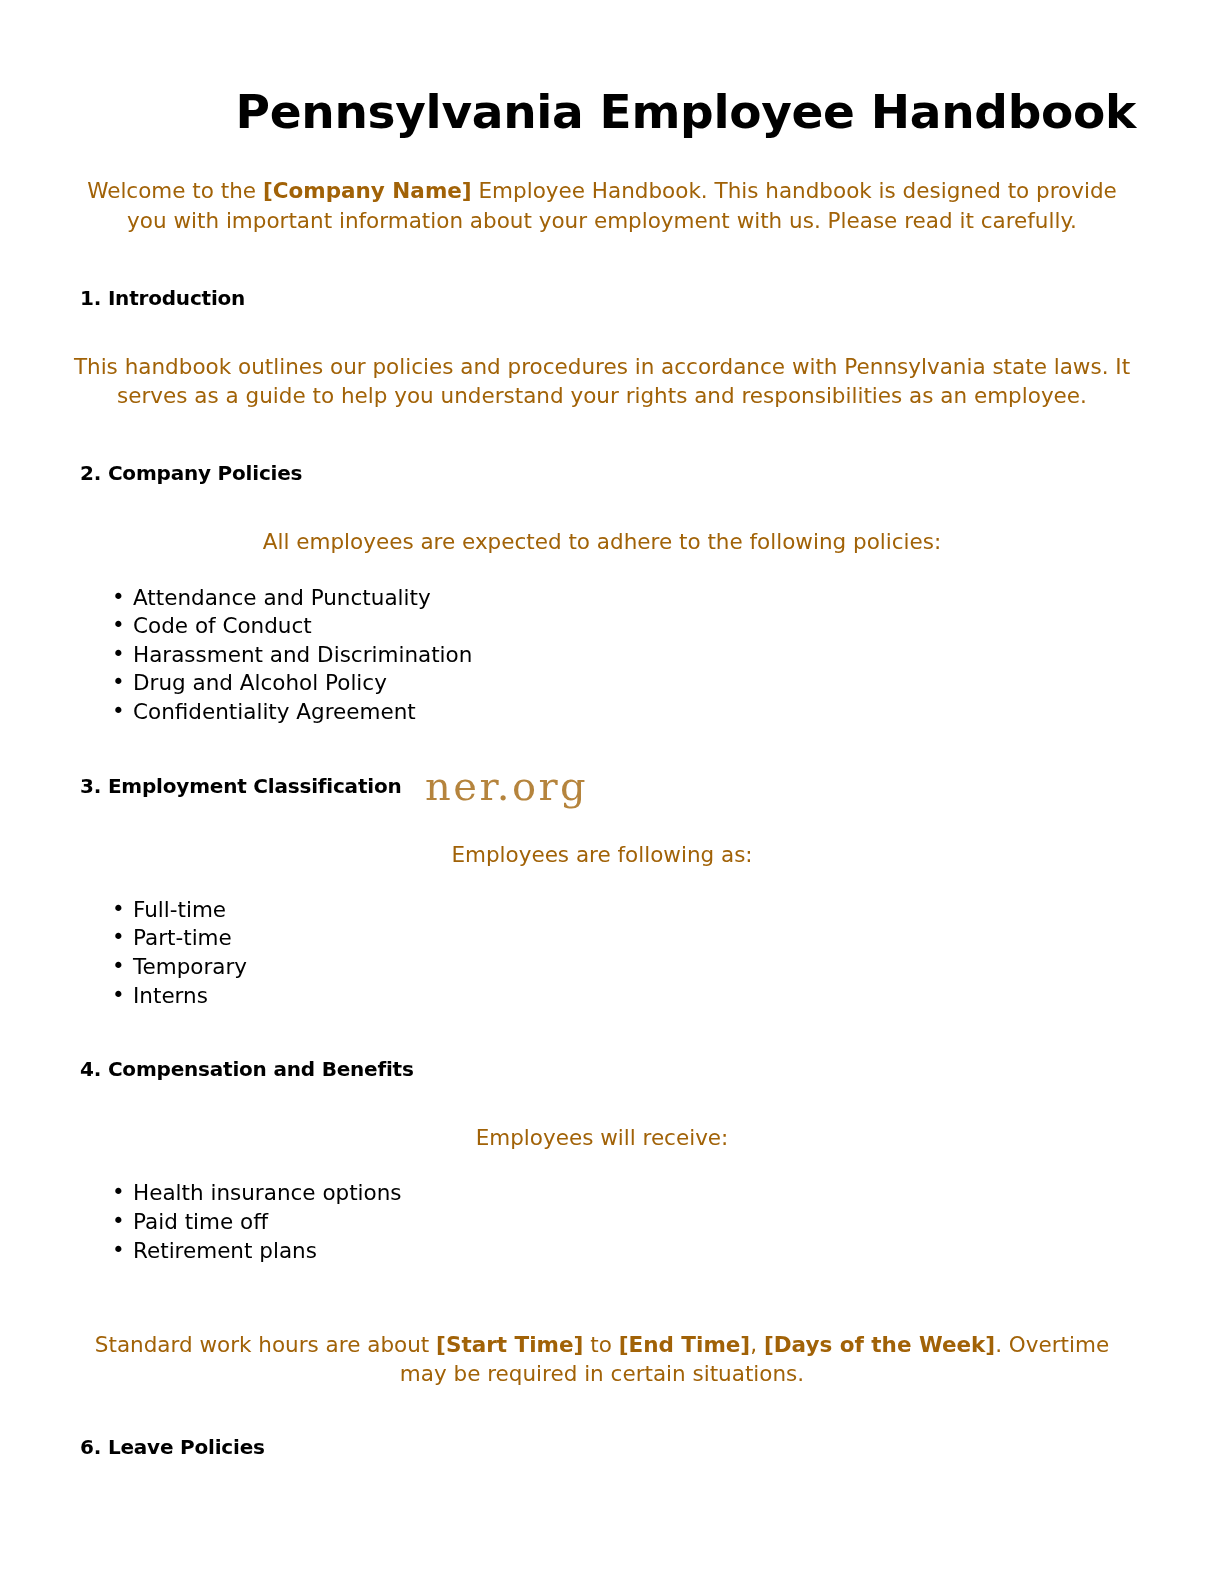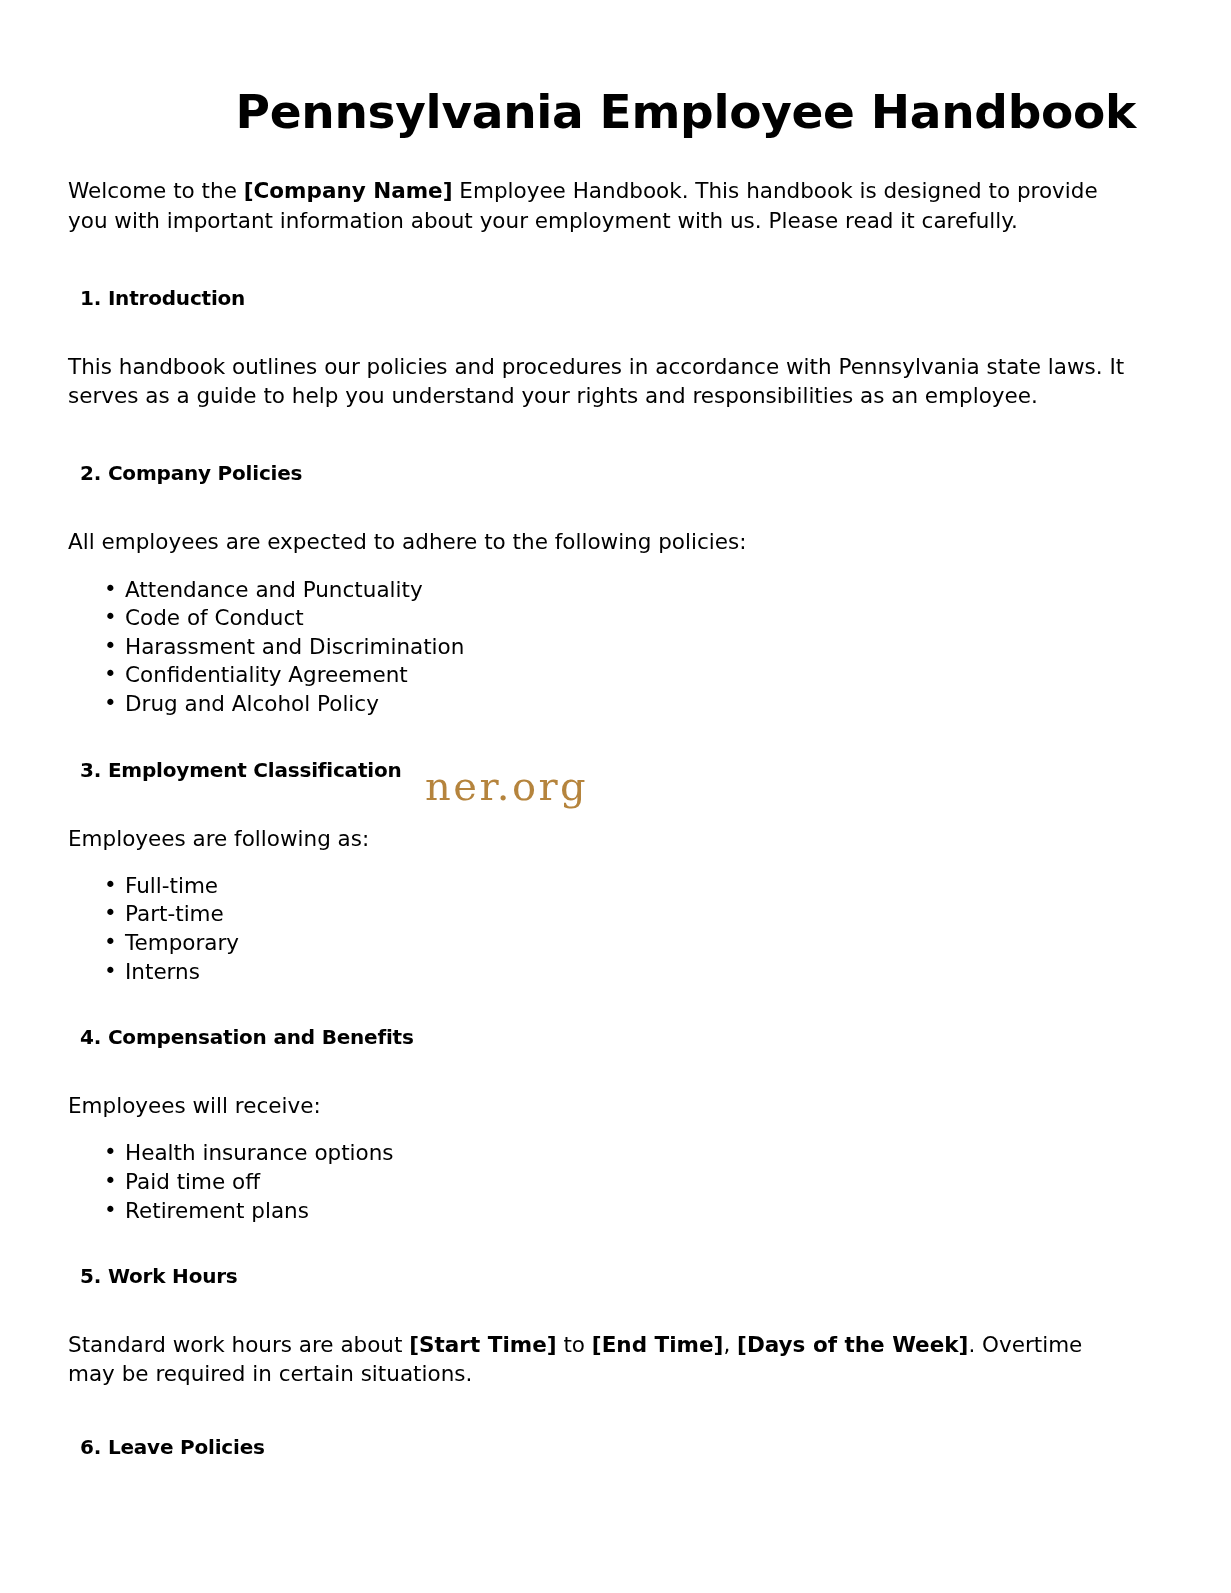--- a/index.html
+++ b/index.html
@@ -48,29 +48,30 @@
     margin: 12px;
     color: #000000;
     letter-spacing: -0.2px;
     position: relative;
   }
 
   p.para {
     font-size: 21.5px;
     line-height: 1.36;
     margin: 0;
-    color: #000000;
+    color: #a16207;
+    text-align: center;
   }
 
   p.para b, .bold {
     font-weight: bold;
   }
 
   ul.bullets {
-    margin: 0;
+    margin: 8px;
     padding: 0;
     list-style: none;
   }
 
   ul.bullets li {
     font-size: 21.5px;
     line-height: 1.33;
     position: relative;
     padding-left: 57px;
     color: #000;
@@ -131,22 +132,22 @@
     <div class="sp-before-h"></div>
 
     <h2 class="section-heading">2. Company Policies</h2>
     <div class="sp-after-h"></div>
     <p class="para">All employees are expected to adhere to the following policies:</p>
     <div class="sp-before-list"></div>
     <ul class="bullets">
       <li>Attendance and Punctuality</li>
       <li>Code of Conduct</li>
       <li>Harassment and Discrimination</li>
+      <li>Drug and Alcohol Policy</li>
       <li>Confidentiality Agreement</li>
-      <li>Drug and Alcohol Policy</li>
     </ul>
 
     <div class="sp-after-list"></div>
 
     <h2 class="section-heading">3. Employment Classification</h2>
     <div class="sp-after-h"></div>
     <p class="para">Employees are following as:</p>
     <div class="sp-before-list"></div>
     <ul class="bullets">
       <li>Full-time</li>
@@ -162,21 +163,20 @@
     <p class="para">Employees will receive:</p>
     <div class="sp-before-list"></div>
     <ul class="bullets">
       <li>Health insurance options</li>
       <li>Paid time off</li>
       <li>Retirement plans</li>
     </ul>
 
     <div class="sp-after-list"></div>
 
-    <h2 class="section-heading">5. Work Hours</h2>
     <div class="sp-after-h"></div>
     <p class="para"><span>Standard work hours are about </span><b>[Start Time]</b><span> to </span><b>[End Time]</b><span>, </span><b>[Days of the Week]</b><span>. Overtime may be required in certain situations.</span></p>
 
     <div class="sp-after-para"></div>
 
     <h2 class="section-heading">6. Leave Policies</h2>
 
   </div>
 
   <div class="watermark">ner.org</div>

